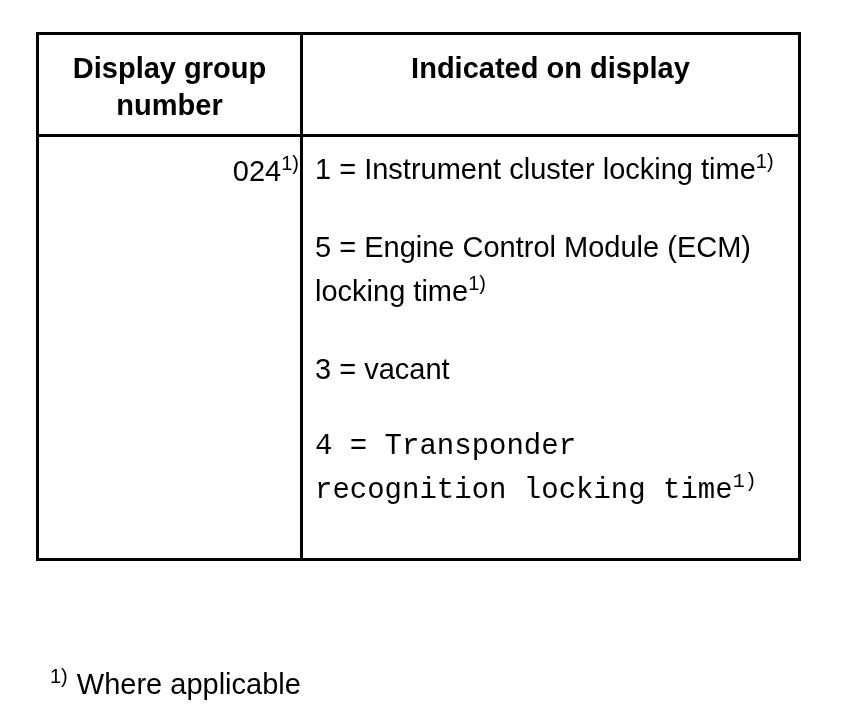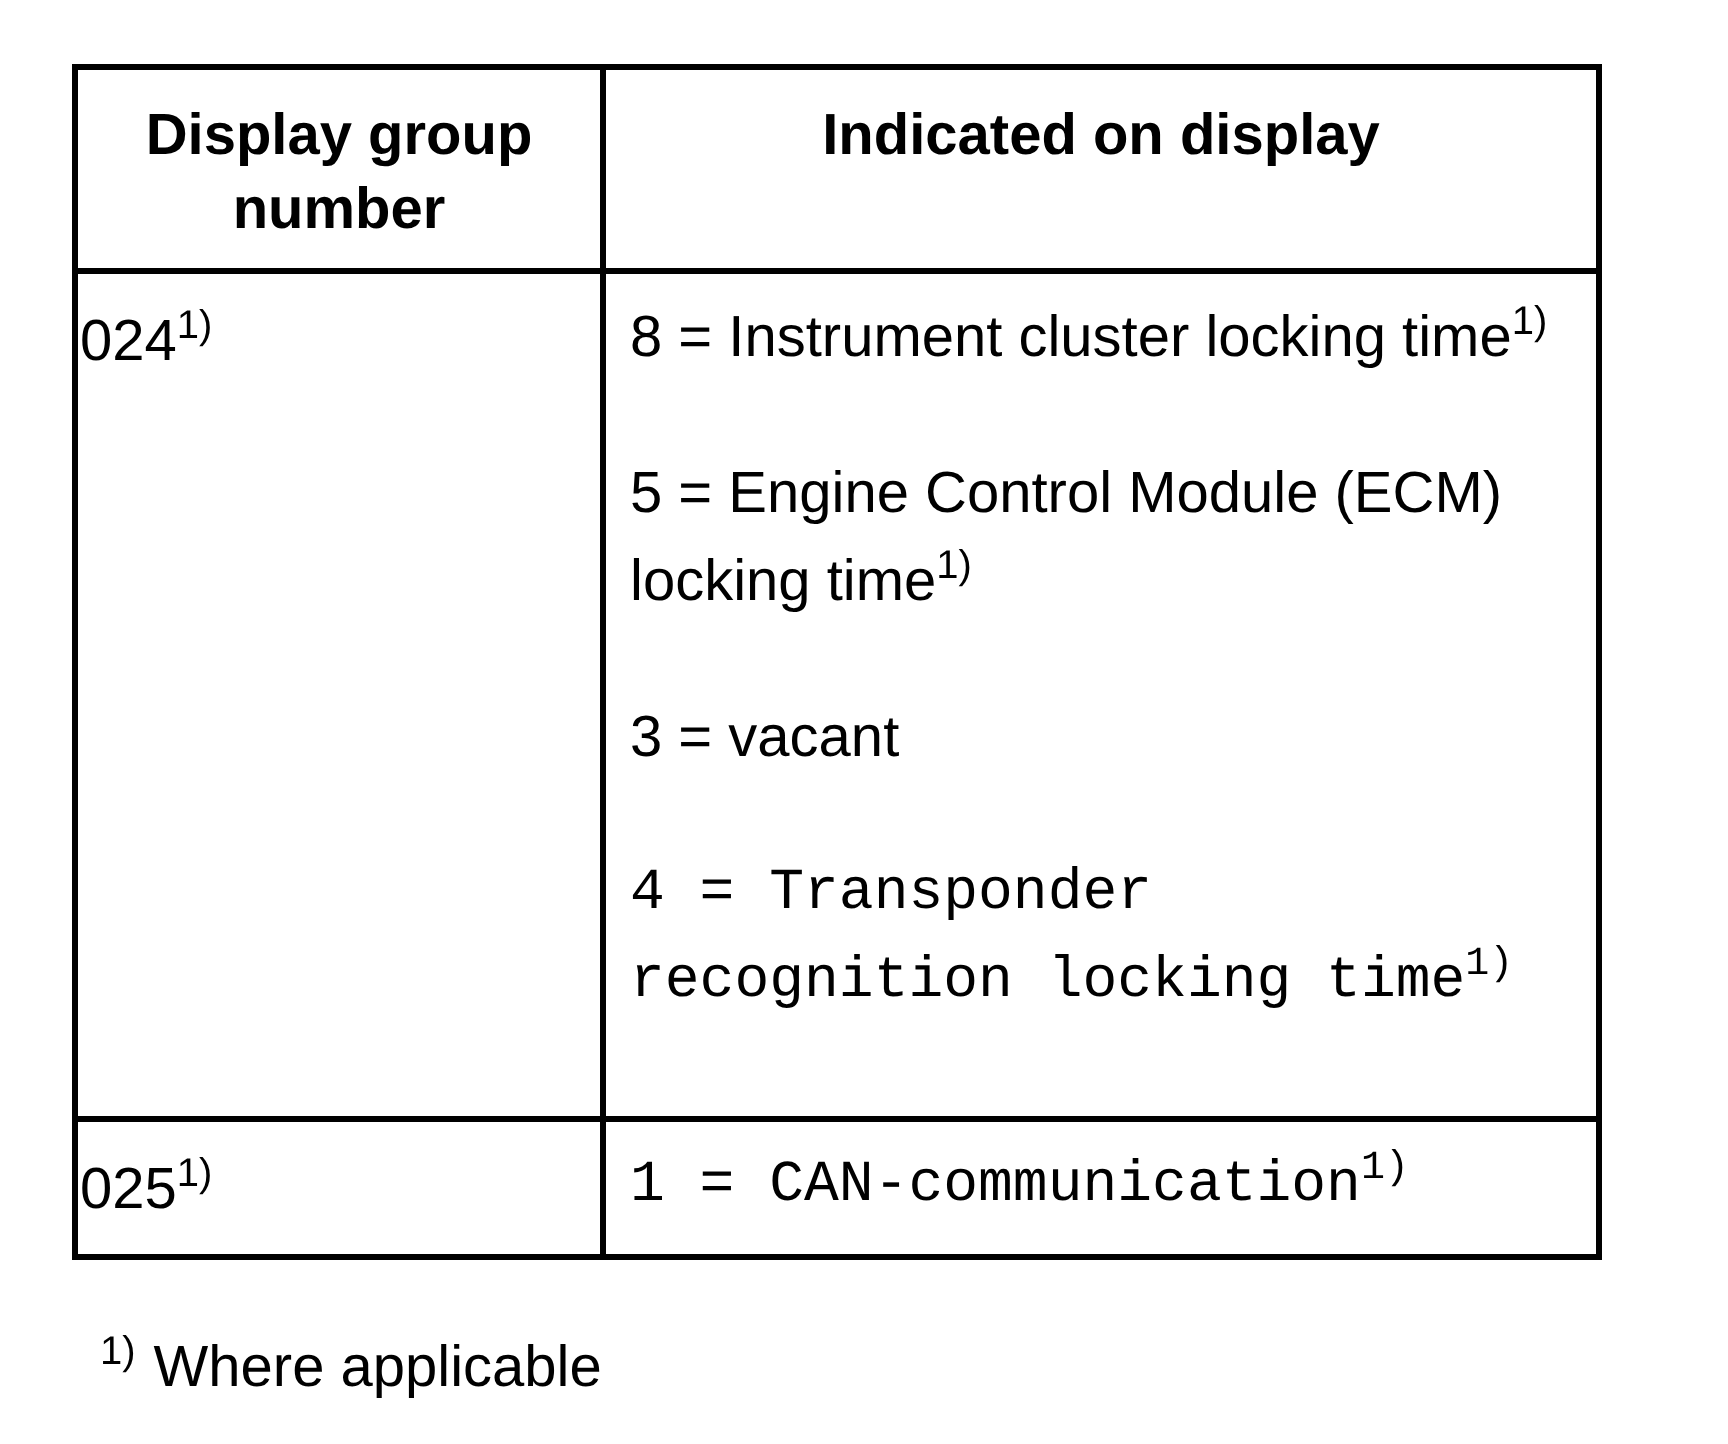--- a/index.html
+++ b/index.html
@@ -32,21 +32,21 @@
     font-size: 29px;
   }
   .dg-table th {
     font-weight: bold;
     text-align: center;
     line-height: 37px;
     padding: 15px 8px 10px 8px;
     height: 72px;
   }
   .dg-table td.group-cell {
-    text-align: left;
+    text-align: right;
     padding-top: 12px;
     line-height: 44px;
   }
   .dg-table td.desc-cell {
     text-align: left;
     padding: 10px 18px 10px 12px;
     line-height: 44px;
   }
   .dg-table tr.row-main { height: 424px; }
   .dg-table tr.row-last { height: 69px; }
@@ -89,32 +89,24 @@
       <th>Display group number</th>
       <th>Indicated on display</th>
     </tr>
   </thead>
   <tbody>
     <tr class="row-main">
       <td class="group-cell">
         <span>024</span><sup class="fn">1)</sup>
       </td>
       <td class="desc-cell">
-        <p><span>8 = Instrument cluster locking time</span><sup class="fn">1)</sup></p>
+        <p><span>1 = Instrument cluster locking time</span><sup class="fn">1)</sup></p>
         <p><span>5 = Engine Control Module (ECM) locking time</span><sup class="fn">1)</sup></p>
         <p><span>3 = vacant</span></p>
         <p><span>4 = Transponder recognition locking time</span><sup class="fn">1)</sup></p>
-      </td>
-    </tr>
-    <tr class="row-last">
-      <td class="group-cell">
-        <span>025</span><sup class="fn">1)</sup>
-      </td>
-      <td class="desc-cell">
-        <p><span>1 = CAN-communication</span><sup class="fn">1)</sup></p>
       </td>
     </tr>
   </tbody>
 </table>
 
 <div class="footnote">
   <sup class="fn">1)</sup><span>Where applicable</span>
 </div>
 
 </body></html>

